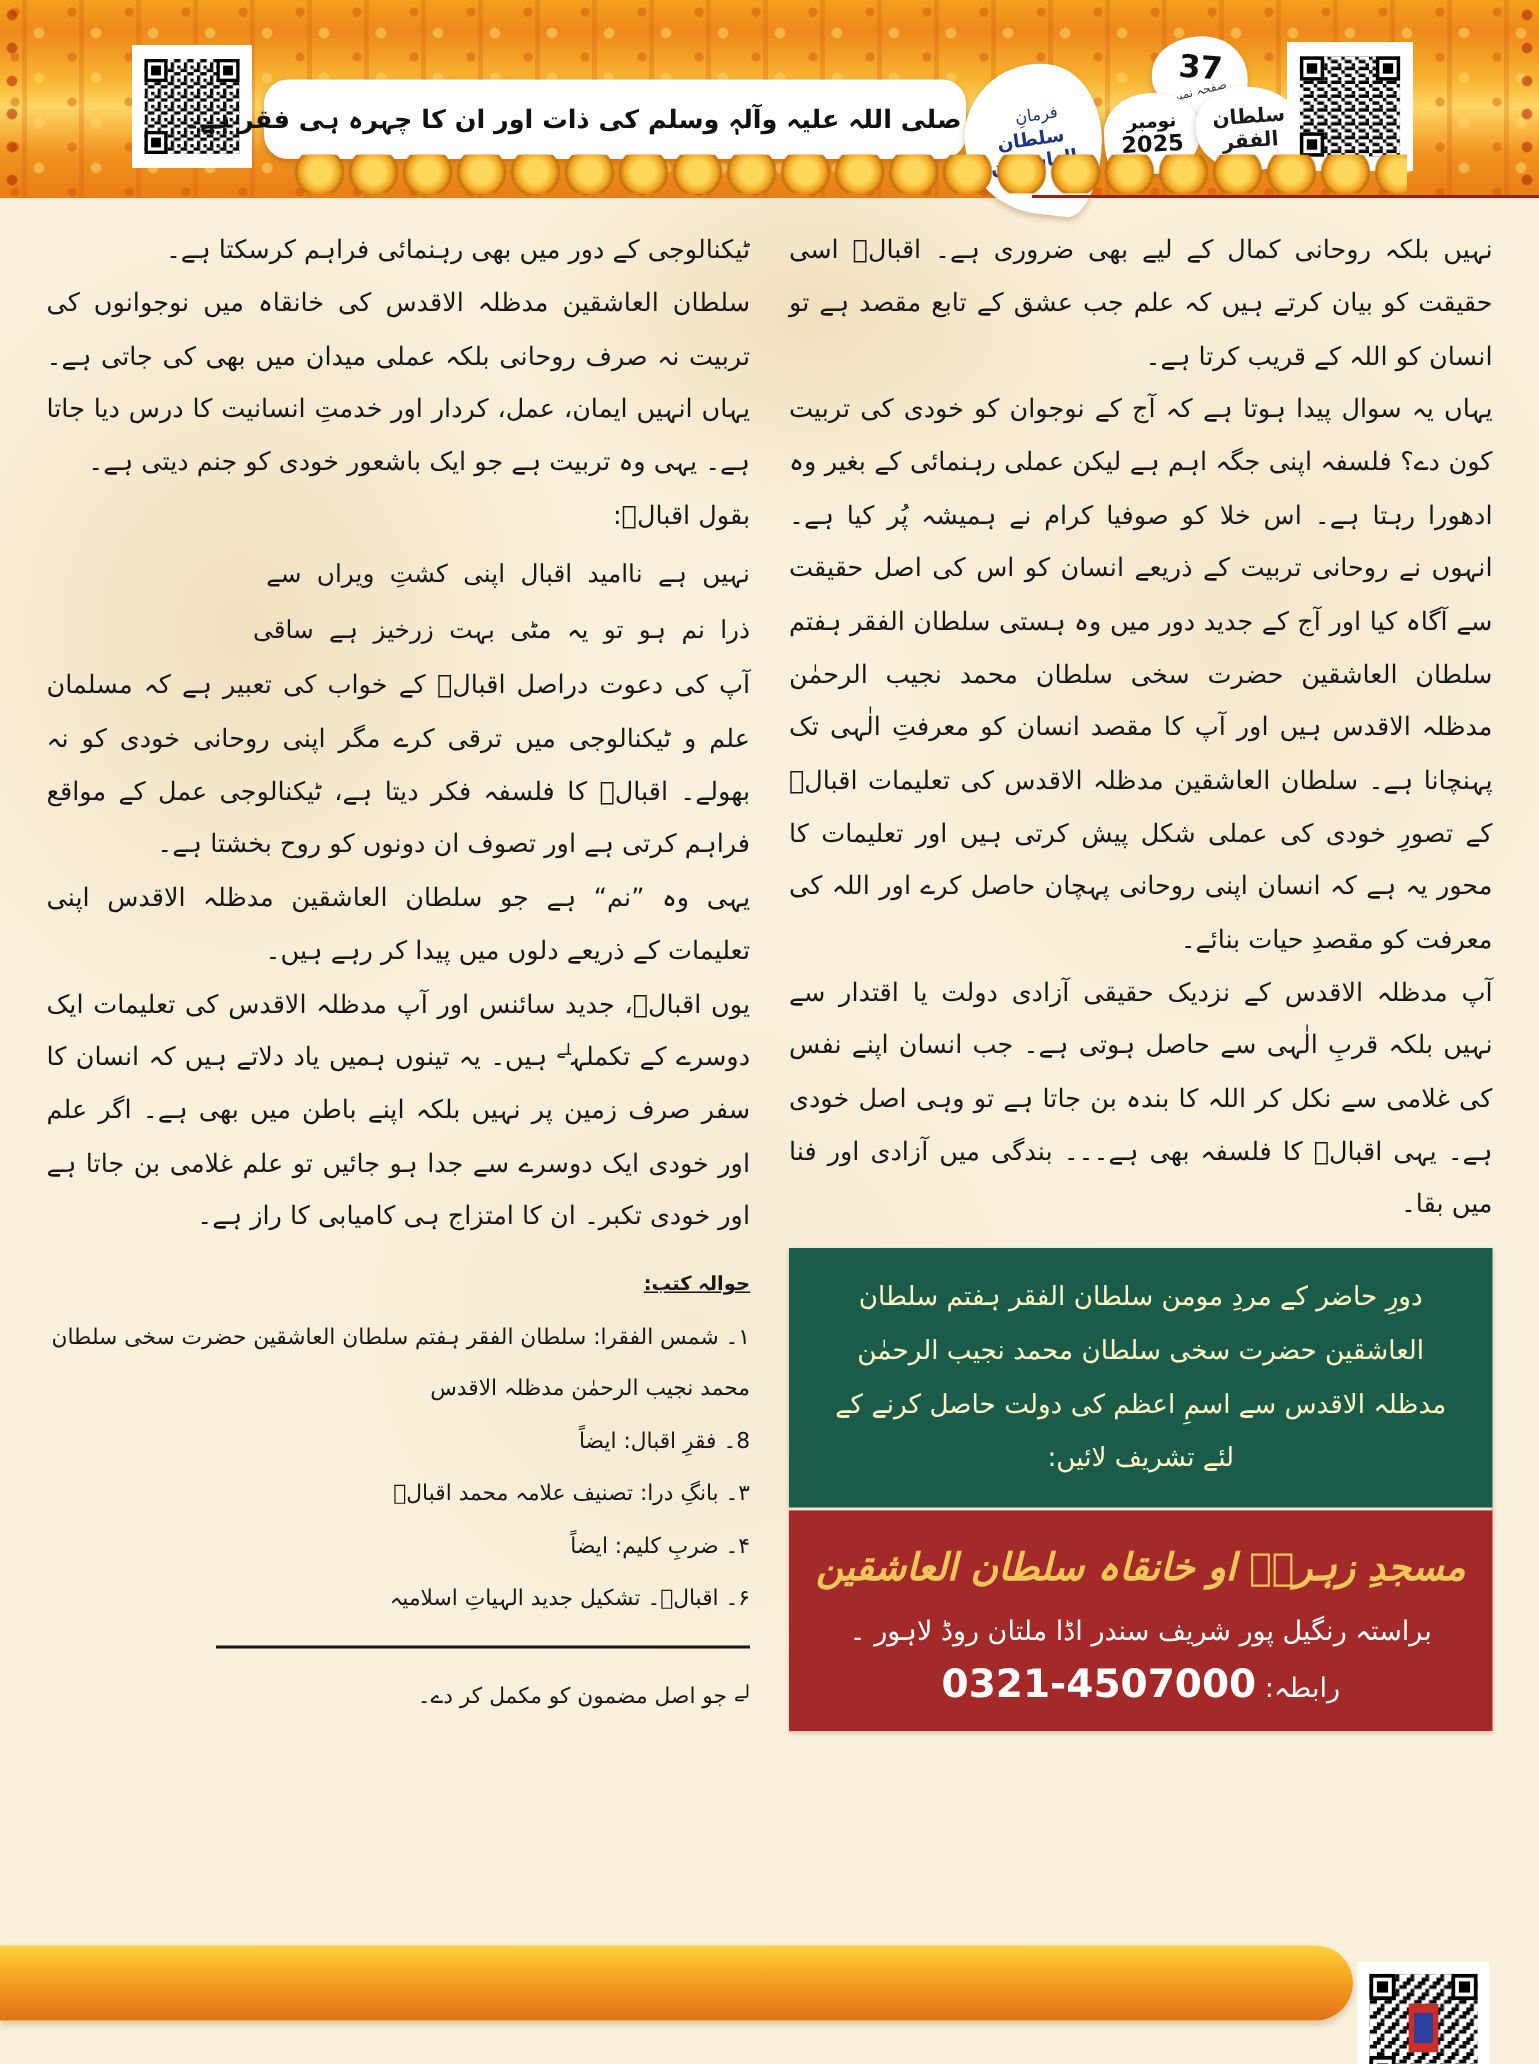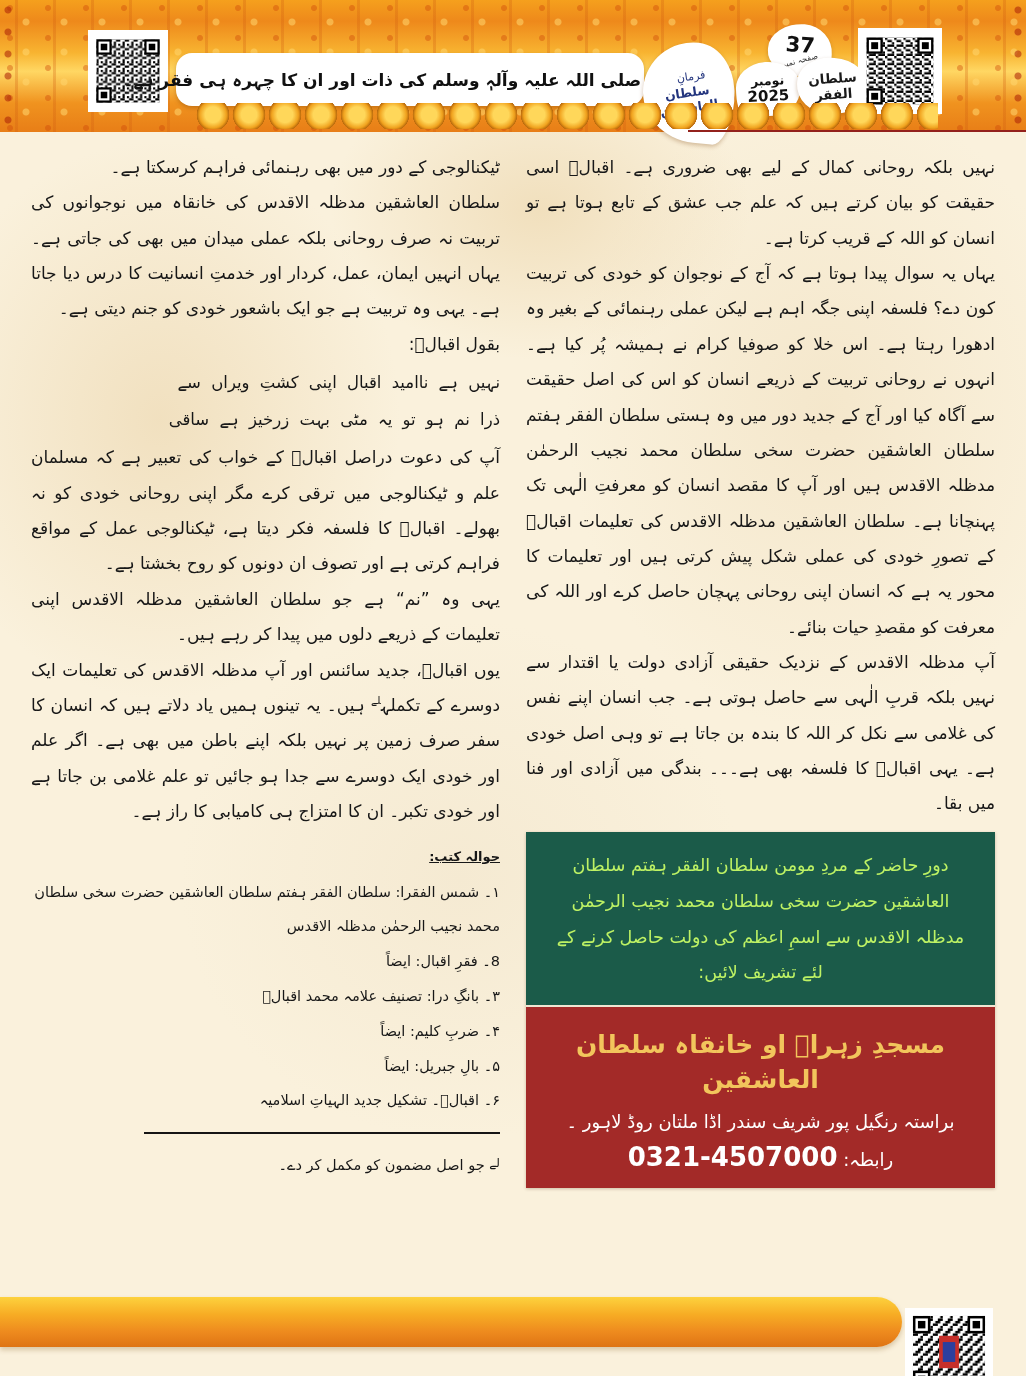--- a/index.html
+++ b/index.html
@@ -76,24 +76,24 @@
   .fn-mark { font-size: 10.5px; vertical-align: super; }
 
   .refs { margin-top: 12px; font-size: 14.5px; line-height: 2.4; }
   .refs h3 { font-size: 13px; font-weight: bold; text-decoration: underline; margin-bottom: 2px; }
   .footrule { width: 356px; border-top: 2px solid #151515; margin-top: 14px; }
   .footnote { font-size: 14.5px; line-height: 2; margin-top: 17px; }
   .footnote .mk { font-size: 12px; vertical-align: 3px; }
 
   
   .ad { margin-top: 10px; box-shadow: 0 1px 3px rgba(80,40,0,.25); }
-  .ad-green { background: #1B5B49; color: #bef264; text-align: center;
+  .ad-green { background: #1B5B49; color: #fef9c3; text-align: center;
       padding: 16px 22px 14px; font-size: 17.5px; line-height: 2.05; border-bottom: 2px solid #EFE6D2; }
   .ad-red { background: #A32A28; color: #fff; text-align: center; padding: 12px 16px 16px; }
-  .ad-title { color: #F2C55C; font-size: 25px; font-weight: bold; margin: 8px 0 14px; line-height: 1.4; }
+  .ad-title { color: #F2C55C; font-size: 25px; font-weight: bold; margin: 8px 0 14px; line-height: 1.4; font-style: italic; }
   .ad-addr { font-size: 18px; margin-bottom: 10px; }
   .ad-contact { font-size: 18px; }
   .ad-phone { font-size: 26px; font-weight: bold; letter-spacing: 1px; }
 
   
   .tube { position: absolute; left: 0; top: 1297px; width: 902px; height: 50px;
       border-radius: 0 26px 26px 0;
       background: linear-gradient(180deg,#FDD23E 0%,#F7AC24 35%,#EE8A1E 70%,#DE7414 100%);
       box-shadow: 0 3px 5px rgba(120,70,0,.25); }
   .f-qr { position: absolute; right: 22px; top: 1308px; width: 110px; text-align: center; }
@@ -206,21 +206,21 @@
       </svg>
     </div>
 
     <div class="balls"></div>
     <div class="redline"></div>
   </header>
 
   <main class="content">
 
     <section class="col">
-      <p class="body">نہیں بلکہ روحانی کمال کے لیے بھی ضروری ہے۔ اقبالؒ اسی حقیقت کو بیان کرتے ہیں کہ علم جب عشق کے تابع ہوتا ہے تو انسان کو اللہ کے قریب کرتا ہے۔</p>
+      <p class="body">نہیں بلکہ روحانی کمال کے لیے بھی ضروری ہے۔ اقبالؒ اسی حقیقت کو بیان کرتے ہیں کہ علم جب عشق کے تابع مقصد ہے تو انسان کو اللہ کے قریب کرتا ہے۔</p>
       <p class="body">یہاں یہ سوال پیدا ہوتا ہے کہ آج کے نوجوان کو خودی کی تربیت کون دے؟ فلسفہ اپنی جگہ اہم ہے لیکن عملی رہنمائی کے بغیر وہ ادھورا رہتا ہے۔ اس خلا کو صوفیا کرام نے ہمیشہ پُر کیا ہے۔ انہوں نے روحانی تربیت کے ذریعے انسان کو اس کی اصل حقیقت سے آگاہ کیا اور آج کے جدید دور میں وہ ہستی سلطان الفقر ہفتم سلطان العاشقین حضرت سخی سلطان محمد نجیب الرحمٰن مدظلہ الاقدس ہیں اور آپ کا مقصد انسان کو معرفتِ الٰہی تک پہنچانا ہے۔ سلطان العاشقین مدظلہ الاقدس کی تعلیمات اقبالؒ کے تصورِ خودی کی عملی شکل پیش کرتی ہیں اور تعلیمات کا محور یہ ہے کہ انسان اپنی روحانی پہچان حاصل کرے اور اللہ کی معرفت کو مقصدِ حیات بنائے۔</p>
       <p class="body">آپ مدظلہ الاقدس کے نزدیک حقیقی آزادی دولت یا اقتدار سے نہیں بلکہ قربِ الٰہی سے حاصل ہوتی ہے۔ جب انسان اپنے نفس کی غلامی سے نکل کر اللہ کا بندہ بن جاتا ہے تو وہی اصل خودی ہے۔ یہی اقبالؒ کا فلسفہ بھی ہے۔۔۔ بندگی میں آزادی اور فنا میں بقا۔</p>
 
       <aside class="ad">
         <div class="ad-green">
           <p>دورِ حاضر کے مردِ مومن سلطان الفقر ہفتم سلطان العاشقین حضرت سخی سلطان محمد نجیب الرحمٰن مدظلہ الاقدس سے اسمِ اعظم کی دولت حاصل کرنے کے لئے تشریف لائیں:</p>
         </div>
         <div class="ad-red">
           <h2 class="ad-title">مسجدِ زہراؓ او خانقاہ سلطان العاشقین</h2>
           <p class="ad-addr">براستہ رنگیل پور شریف سندر اڈا ملتان روڈ لاہور ۔</p>
@@ -243,21 +243,20 @@
       <p class="body">آپ کی دعوت دراصل اقبالؒ کے خواب کی تعبیر ہے کہ مسلمان علم و ٹیکنالوجی میں ترقی کرے مگر اپنی روحانی خودی کو نہ بھولے۔ اقبالؒ کا فلسفہ فکر دیتا ہے، ٹیکنالوجی عمل کے مواقع فراہم کرتی ہے اور تصوف ان دونوں کو روح بخشتا ہے۔</p>
       <p class="body">یہی وہ ”نم“ ہے جو سلطان العاشقین مدظلہ الاقدس اپنی تعلیمات کے ذریعے دلوں میں پیدا کر رہے ہیں۔</p>
       <p class="body"><span>یوں اقبالؒ، جدید سائنس اور آپ مدظلہ الاقدس کی تعلیمات ایک دوسرے کے تکملہ</span><span class="fn-mark">لے</span> <span>ہیں۔ یہ تینوں ہمیں یاد دلاتے ہیں کہ انسان کا سفر صرف زمین پر نہیں بلکہ اپنے باطن میں بھی ہے۔ اگر علم اور خودی ایک دوسرے سے جدا ہو جائیں تو علم غلامی بن جاتا ہے اور خودی تکبر۔ ان کا امتزاج ہی کامیابی کا راز ہے۔</span></p>
 
       <div class="refs">
         <h3>حوالہ کتب:</h3>
         <p>۱۔ شمس الفقرا: سلطان الفقر ہفتم سلطان العاشقین حضرت سخی سلطان محمد نجیب الرحمٰن مدظلہ الاقدس</p>
         <p>8۔ فقرِ اقبال: ایضاً</p>
         <p>۳۔ بانگِ درا: تصنیف علامہ محمد اقبالؒ</p>
         <p>۴۔ ضربِ کلیم: ایضاً</p>
-        <p>۵۔ بالِ جبریل: ایضاً</p>
         <p>۶۔ اقبالؒ۔ تشکیل جدید الہیاتِ اسلامیہ</p>
       </div>
 
       <div class="footrule"></div>
       <p class="footnote">
         <span class="mk">لے</span>
         <span>جو اصل مضمون کو مکمل کر دے۔</span>
       </p>
     </section>
   </main>

